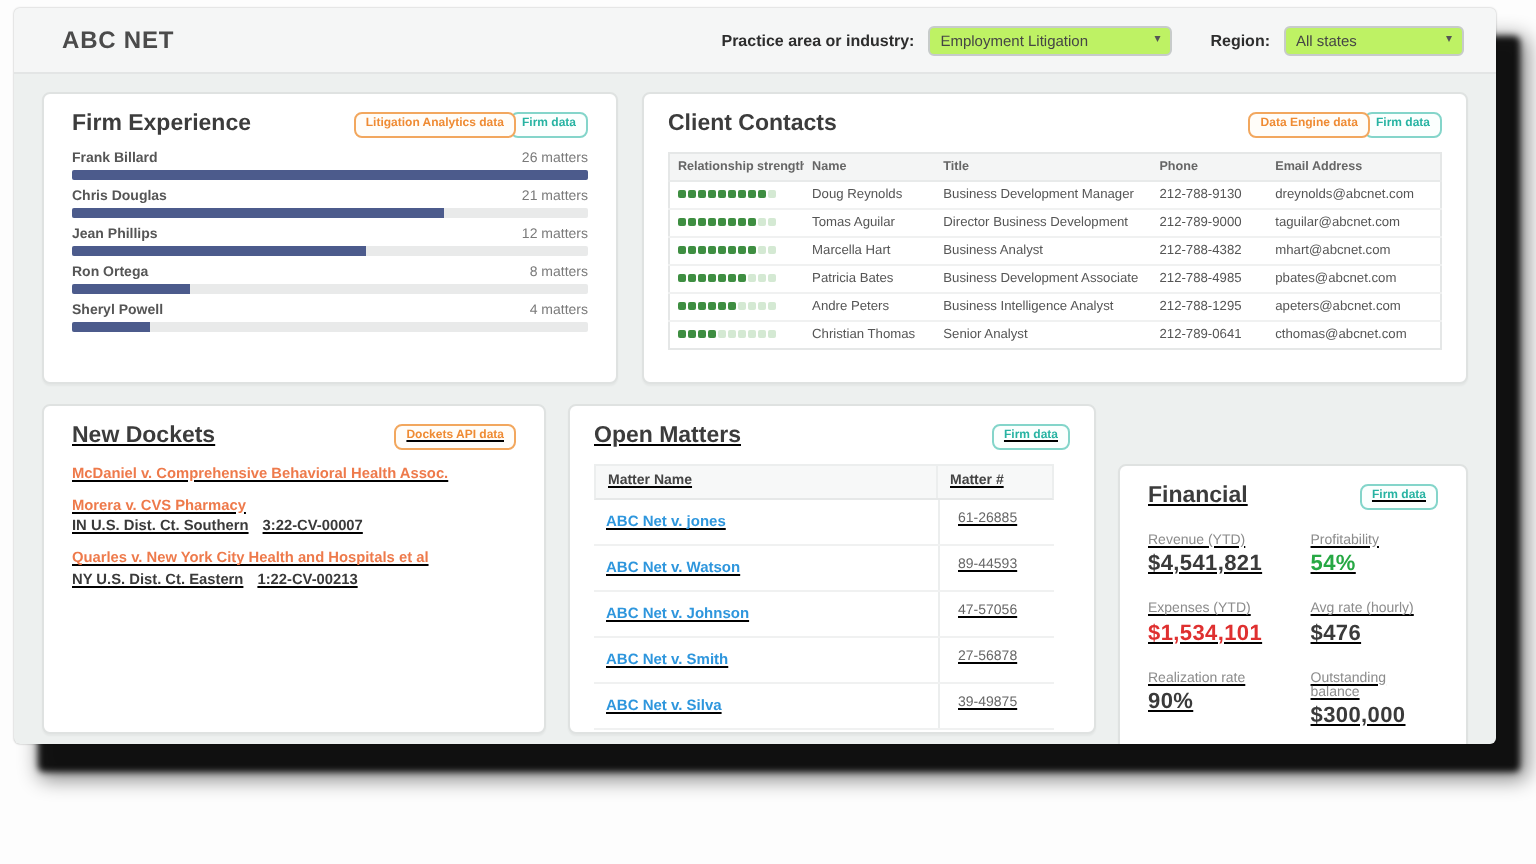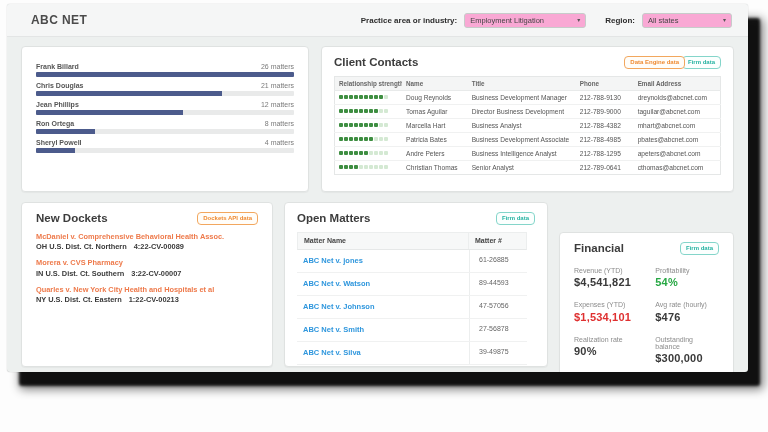--- a/index.html
+++ b/index.html
@@ -7,30 +7,30 @@
     font-family:"Liberation Sans", sans-serif; }
   .sheet { position:absolute; left:7px; top:4px; width:741px; height:368px;
     background:#edf0ef; border-radius:3px; overflow:hidden;
     box-shadow: 0 0 1px rgba(0,0,0,.35), 12px 14px 3px 0 rgba(5,5,5,.92), 14px 16px 10px 2px rgba(0,0,0,.45); }
   
   .topbar { height:33px; background:#f5f6f6; border-bottom:1px solid #e3e5e5;
     display:flex; align-items:center; padding:0 16px 0 24px;gap:36px; }
   .app-title { font-size:12px; font-weight:bold; color:#4b4b4b; letter-spacing:.4px; }
   .filters { margin-left:auto; display:flex; align-items:center; gap:7px; }
   .filter-label { font-size:8px; font-weight:bold; color:#2d2d2d; }
-  .select { height:15px; background:#f9a8d4; border:1px solid #c7cbca; border-radius:3px;
+  .select { height:15px; background:#bef264; border:1px solid #c7cbca; border-radius:3px;
     display:flex; align-items:center; justify-content:space-between; padding:0 5px;
     font-size:7.5px; color:#454545; cursor:pointer; }
   .select-practice { width:122px; margin-right:12px; }
   .select-region { width:90px; }
   .caret { font-size:6px; color:#555; line-height:1; }
   
   .main { padding:9px 14px 0; }
   .row1 { display:flex; gap:12px; margin-bottom:10px; }
-  .row2 { display:flex; gap:11px; }
+  .row2 { display:flex; gap:11px;text-decoration:underline; }
   .card { background:#fff; border:1px solid #dfe2e1; border-radius:4px;
     box-shadow:0 1px 1px rgba(0,0,0,.04); }
   .card-head { display:flex; align-items:flex-start; justify-content:space-between; }
   .card-title { font-size:11.5px; font-weight:bold; color:#3c3c3c; }
   .badges { display:flex; align-items:center; }
   .badge { font-size:6px; font-weight:bold; padding:2px 5px; border:1px solid;
     border-radius:4px; white-space:nowrap; line-height:1.1; background:#fff; }
   .badge-orange { color:#ef8b33; border-color:#f2a75e; background:#fffdf9; position:relative; z-index:1; }
   .badge-teal { color:#27b3a2; border-color:#84d5ca; background:#fbfffe; margin-left:-3px; }
   
@@ -92,20 +92,27 @@
         <span>All states</span>
         <span class="caret">▾</span>
       </div>
     </div>
   </div>
 
   <div class="main">
     <div class="row1">
 
       <div class="card card-exp">
+        <div class="card-head">
+          <div class="card-title">Firm Experience</div>
+          <div class="badges">
+            <span class="badge badge-orange">Litigation Analytics data</span>
+            <span class="badge badge-teal">Firm data</span>
+          </div>
+        </div>
         <div class="bars">
             <div class="bar-row">
               <div class="bar-meta">
                 <span class="bar-name">Frank Billard</span>
                 <span class="bar-value">26 matters</span>
               </div>
               <div class="bar-track">
                 <div class="bar-fill" style="width:100%;background:#4c5b8c"></div>
               </div>
             </div>
@@ -304,21 +311,20 @@
       <div class="card card-dockets">
         <div class="card-head">
           <div class="card-title">New Dockets</div>
           <div class="badges">
             <span class="badge badge-orange">Dockets API data</span>
           </div>
         </div>
         <div id="dockets-list">
             <div class="docket">
               <div class="docket-case" style="color:#ee7a4b">McDaniel v. Comprehensive Behavioral Health Assoc.</div>
-              <div class="docket-court">OH U.S. Dist. Ct. Northern<span class="docket-num">4:22-CV-00089</span></div>
             </div>
             <div class="docket">
               <div class="docket-case" style="color:#ee7a4b">Morera v. CVS Pharmacy</div>
               <div class="docket-court">IN U.S. Dist. Ct. Southern<span class="docket-num">3:22-CV-00007</span></div>
             </div>
             <div class="docket">
               <div class="docket-case" style="color:#ee7a4b">Quarles v. New York City Health and Hospitals et al</div>
               <div class="docket-court">NY U.S. Dist. Ct. Eastern<span class="docket-num">1:22-CV-00213</span></div>
             </div>
           </div>

